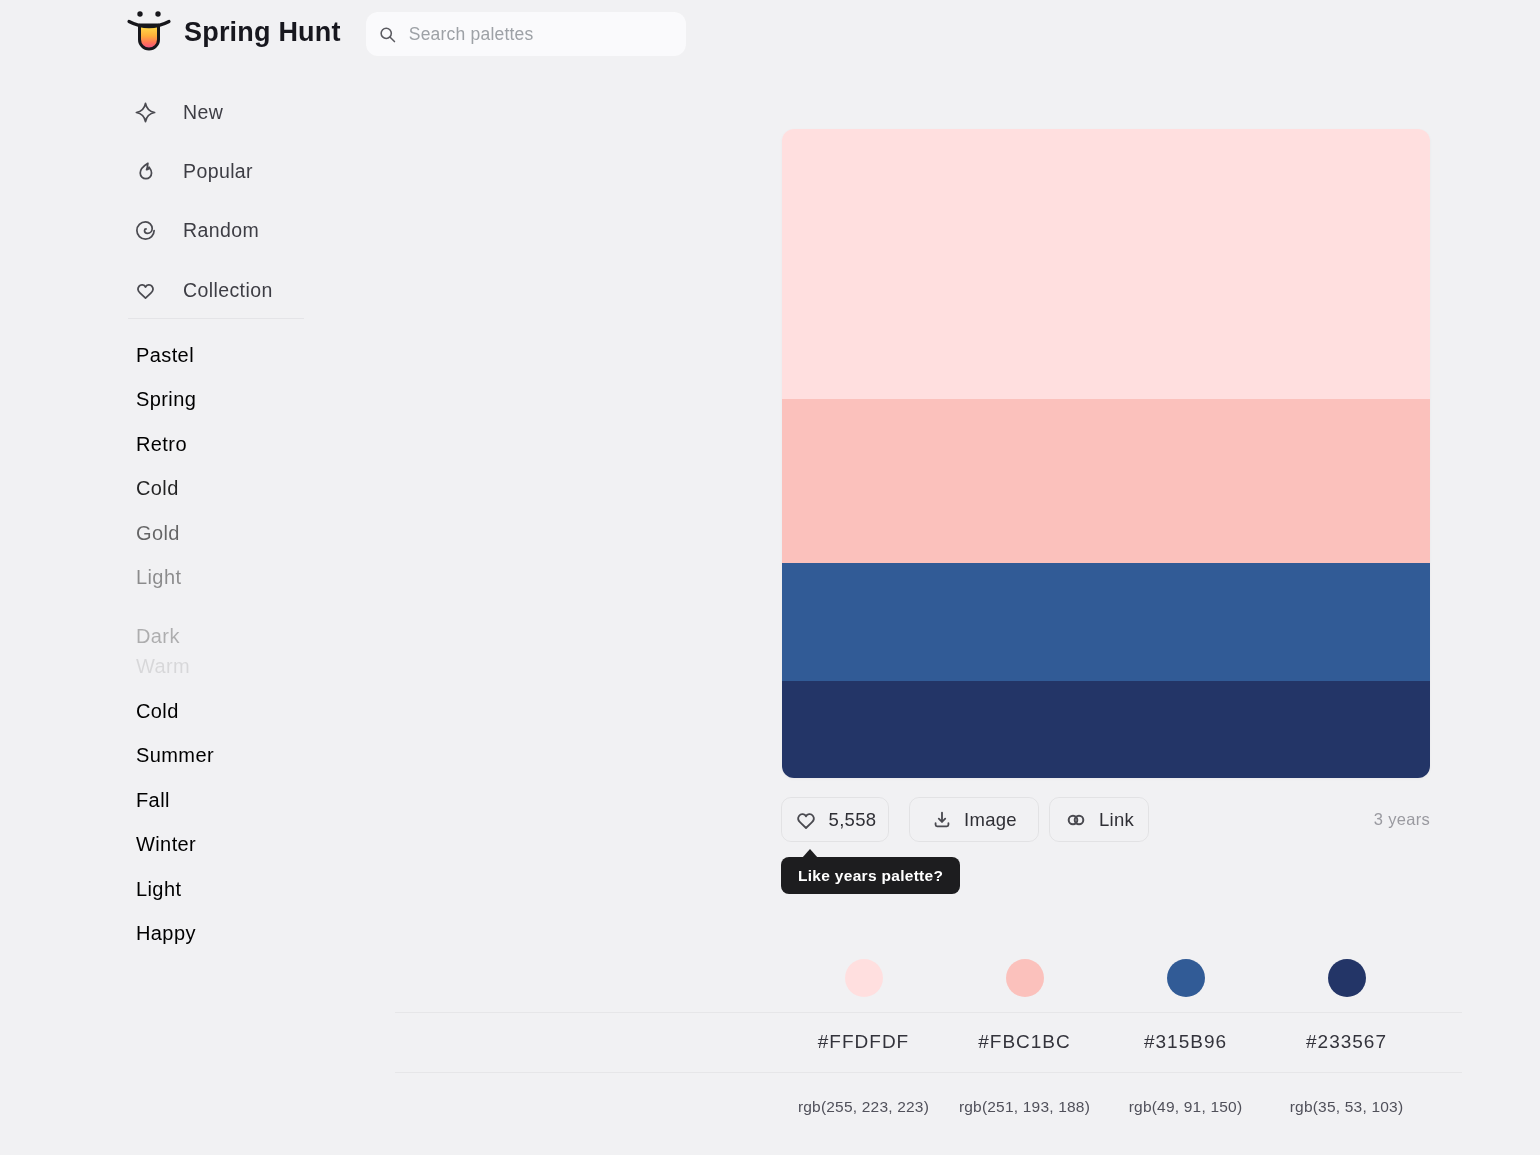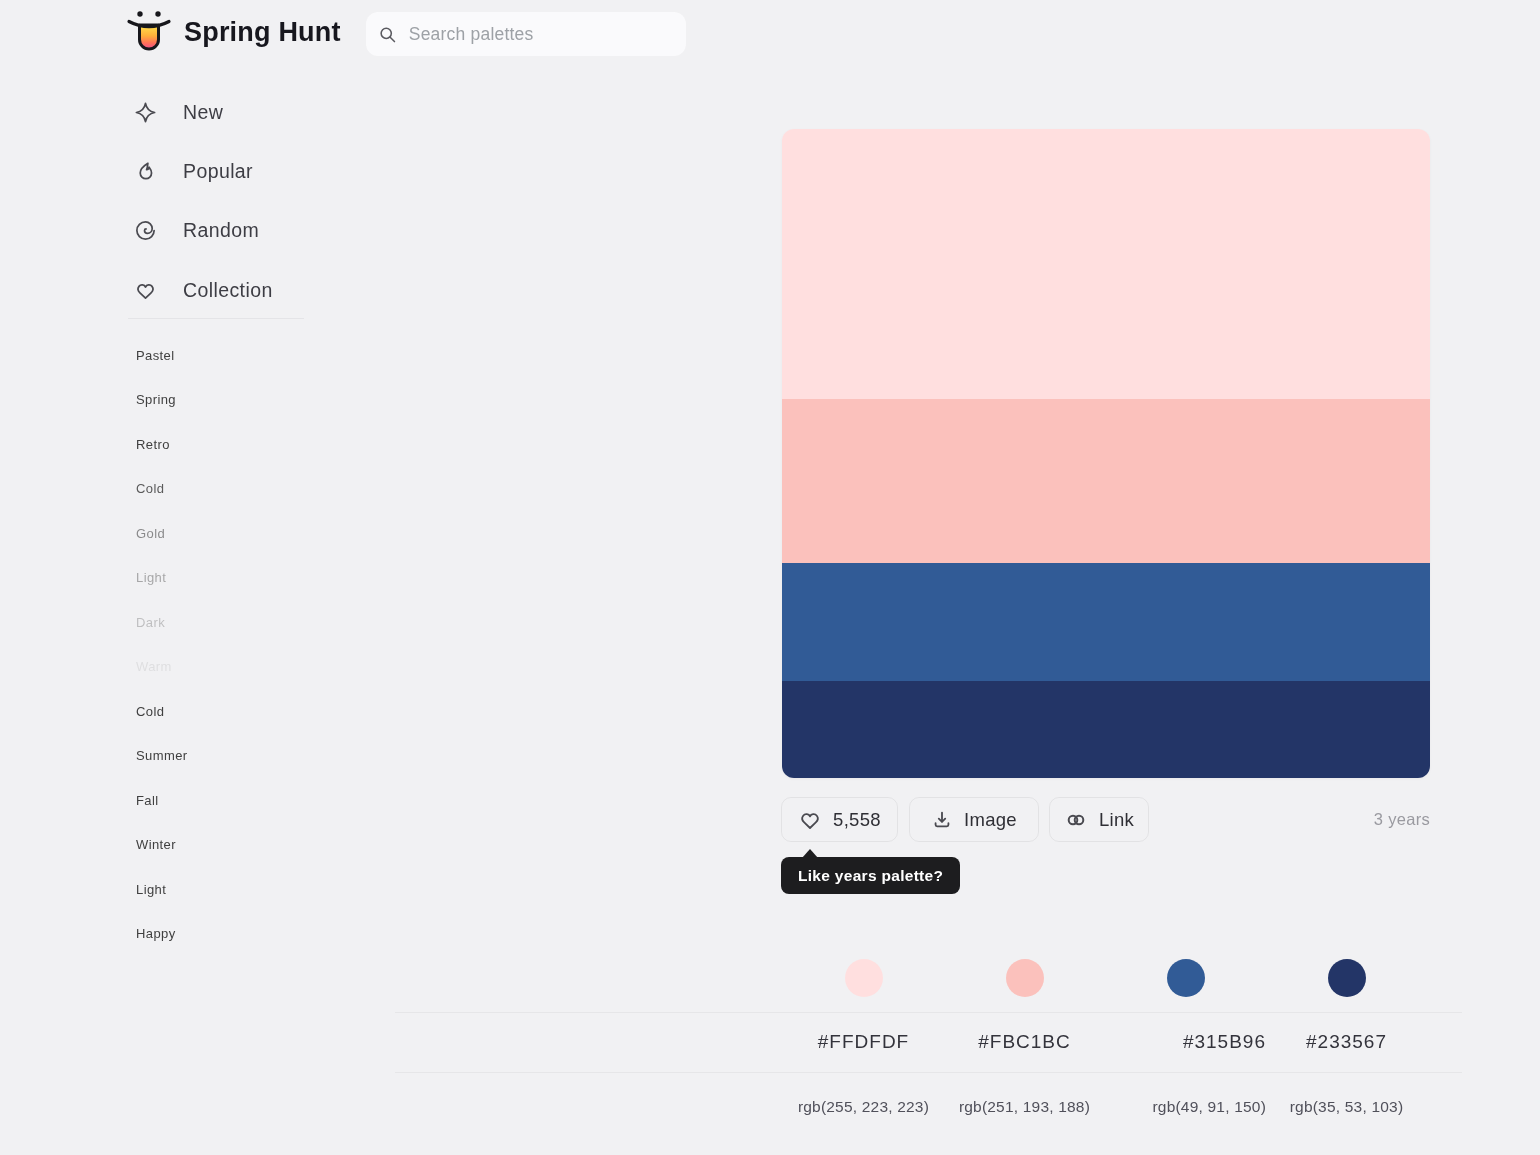--- a/index.html
+++ b/index.html
@@ -20,55 +20,55 @@
             background:rgba(252,252,253,0.85); border-radius:12px; padding:0 12px; }
   .search input { border:none; outline:none; background:transparent; font-family:inherit;
                   font-size:17.5px; color:#404040; width:100%; letter-spacing:0.2px; }
   .search input::placeholder { color:#9da1a6; }
 
   
   .nav-item { left:134px; height:44px; display:flex; align-items:center; gap:26px; cursor:pointer; }
   .nav-item .lbl { font-size:19.5px; font-weight:500; color:#3d3d44; letter-spacing:0.4px; }
   .nav-new { top:90px; } .nav-popular { top:149px; } .nav-random { top:208px; } .nav-collection { top:268px; }
   .side-divider { left:128px; top:318px; width:176px; height:1px; background:#e4e4e7; }
-  .tag { left:136px; height:30px; display:flex; align-items:center; font-size:13px;
-         color:#404040; letter-spacing:0.4px; cursor:pointer; }
+  .tag { left:136px; height:30px; display:flex; align-items:center; font-size:20px;
+         color:#000000; letter-spacing:0.4px; cursor:pointer; }
   .tag:nth-of-type(10){ opacity:0.85; } .tag:nth-of-type(11){ opacity:0.58; }
-  .tag:nth-of-type(12){ opacity:0.42; } .tag:nth-of-type(13){ opacity:0.28; }
+  .tag:nth-of-type(12){ opacity:0.42; } .tag:nth-of-type(13){ opacity:0.28;margin-top:14px; }
   .tag:nth-of-type(14){ opacity:0.10; }
 
   
   .palette { left:782px; top:129px; width:648px; height:649px; border-radius:12px;
              overflow:hidden; display:flex; flex-direction:column; cursor:pointer;
              box-shadow:0 1px 3px rgba(0,0,0,0.04); }
   .band { width:100%; }
   .b1 { height:270px; } .b2 { height:164px; } .b3 { height:118px; } .b4 { height:97px; }
 
   
   .btn { position:absolute; top:797px; height:45px; display:flex; align-items:center; justify-content:center;
          gap:11px; background:transparent; border:1px solid rgba(0,0,0,0.06); border-radius:10px;
          font-family:inherit; font-size:18.5px; color:#2f2f35; letter-spacing:0.3px; cursor:pointer; }
-  .btn-like { left:781px; width:117px; }
+  .btn-like { left:781px; width:108px; }
   .btn-image { left:909px; width:130px; }
   .btn-link { left:1049px; width:100px; }
   .age { top:810px; left:1230px; width:200px; text-align:right; font-size:16.5px; color:#9a9aa0; letter-spacing:0.3px; }
 
   
   .tooltip { left:781px; top:857px; height:37px; background:#1d1d1f; border-radius:8px;
              display:flex; align-items:center; padding:0 17px; color:#fff;
              font-size:15.5px; font-weight:700; letter-spacing:0.3px; }
   .tooltip::before { content:""; position:absolute; top:-8px; left:21px;
              border-left:8px solid transparent; border-right:8px solid transparent;
              border-bottom:9px solid #1d1d1f; }
 
   
   .sep { height:1px; background:rgba(0,0,0,0.045); left:395px; width:1067px; }
   .sep-1 { top:1012px; } .sep-2 { top:1072px; }
   .col { position:absolute; width:161px; text-align:center; }
-  .c0 { left:783px; } .c1 { left:944px; } .c2 { left:1105px;text-align:right; } .c3 { left:1266px; }
+  .c0 { left:783px; } .c1 { left:944px; } .c2 { left:1105px; } .c3 { left:1266px; }
   .swatch-dot { top:959px; height:38px; display:flex; justify-content:center; }
   .swatch-dot .dot { width:38px; height:38px; border-radius:50%; cursor:pointer; }
   .hexrow { top:1031px; font-size:19px; font-weight:500; color:#33333b; letter-spacing:1px; cursor:pointer; }
   .rgbrow { top:1098px; font-size:15.5px; color:#50505a; letter-spacing:0.2px; cursor:pointer; }
 
   svg.icon { stroke:#4a4a50; fill:none; stroke-width:1.8; stroke-linecap:round; stroke-linejoin:round; }
 </style>
 </head>
 <body>
 

